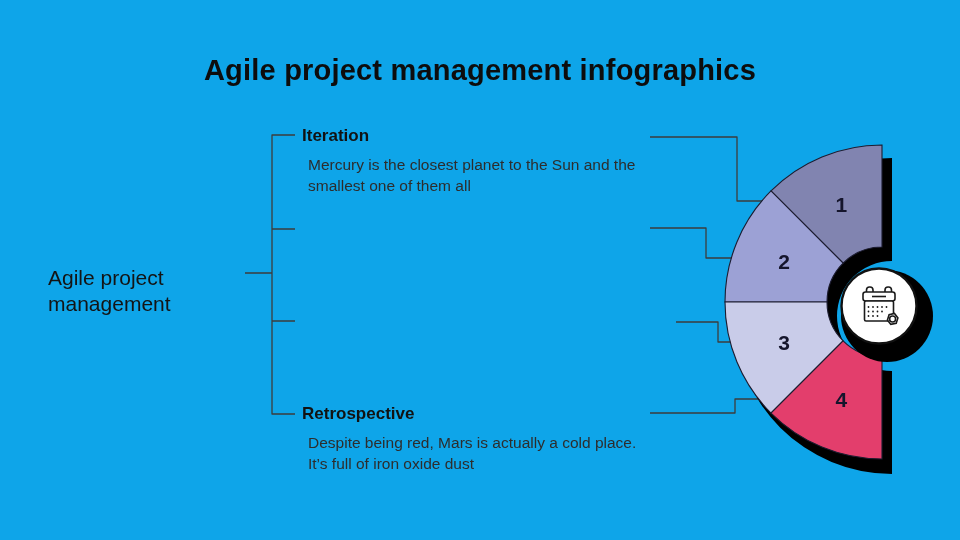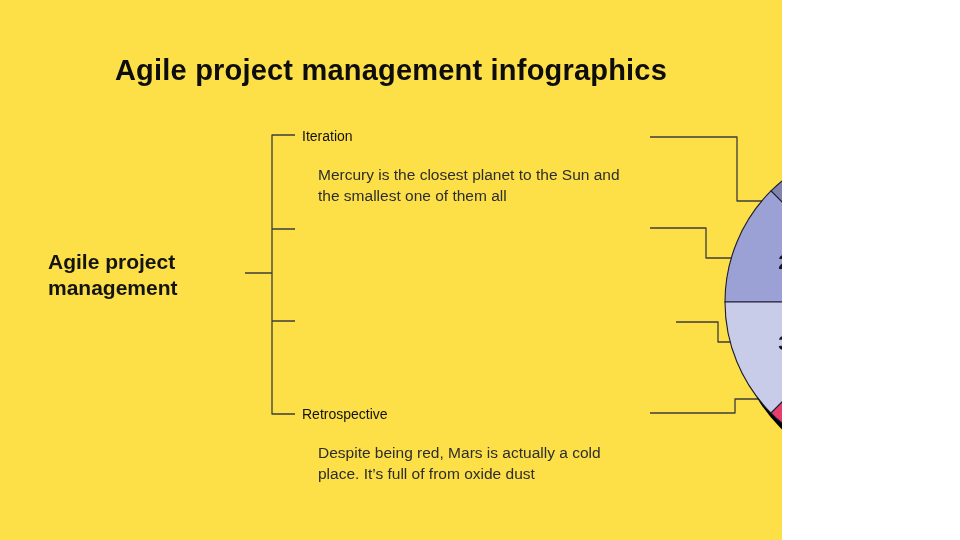--- a/index.html
+++ b/index.html
@@ -1,30 +1,30 @@
 <!DOCTYPE html>
 <html><head>
 <meta charset="utf-8">
 <style>
   html,body{margin:0;padding:0;background:#ffffff;}
   .canvas{
-    position:relative;width:764px;height:540px;background:#fde047;overflow:hidden;
-    font-family:"Liberation Sans", sans-serif;color:#111;padding-left:18px;
+    position:relative;width:960px;height:540px;background:#0ea5e9;overflow:hidden;
+    font-family:"Liberation Sans", sans-serif;color:#111;
   }
   .title{
     position:absolute;left:0;right:0;top:54px;text-align:center;
     font-size:29px;font-weight:700;color:#0d0d0d;letter-spacing:.2px;
   }
   .left-label{
-    position:absolute;left:48px;top:249px;width:178px;
-    font-size:21px;font-weight:700;line-height:26px;color:#141414;
+    position:absolute;left:48px;top:265px;width:178px;
+    font-size:21px;font-weight:400;line-height:26px;color:#141414;
   }
   .section{position:absolute;left:302px;width:345px;}
-  .section h3{margin:0 0 6px 0;font-size:14px;font-weight:400;color:#121212;line-height:24px;}
-  .section p{margin:16px;font-size:15.5px;line-height:21px;color:#2d2d2d;}
+  .section h3{margin:0 0 6px 0;font-size:17px;font-weight:700;color:#121212;line-height:24px;}
+  .section p{margin:6px;font-size:15.5px;line-height:21px;color:#2d2d2d;}
   .sec-0{top:124px}.sec-1{top:217px}.sec-2{top:309px}.sec-3{top:402px}
   svg.overlay{position:absolute;left:0;top:0;}
   .connector{fill:none;stroke:#3d3d3d;stroke-width:1.3;stroke-linejoin:round;}
   .num-label{font-family:"Liberation Sans",sans-serif;font-weight:700;font-size:21px;}
 </style>
 </head>
 <body>
 
 <div class="canvas">
 
@@ -43,21 +43,21 @@
   <div class="section sec-0">
     <h3>Iteration</h3>
     <p>Mercury is the closest planet to the Sun and the smallest one of them all</p>
   </div>
   <div class="section sec-1">
   </div>
   <div class="section sec-2">
   </div>
   <div class="section sec-3">
     <h3>Retrospective</h3>
-    <p>Despite being red, Mars is actually a cold place. It’s full of from oxide dust</p>
+    <p>Despite being red, Mars is actually a cold place. It’s full of iron oxide dust</p>
   </div>
 
   <svg class="overlay" width="960" height="540">
     <g id="pie-shadow">
         <path d="M892,158 A158,158 0 0 0 892,474 L892,371 A55,55 0 0 1 892,261 Z" fill="#000000"></path>
       </g>
     <g id="pie-segments">
         <path d="M882,145 A157,157 0 0 0 770.984235353712,190.98423535371205 L843.1091270347399,263.1091270347399 A55,55 0 0 1 882,247 Z" fill="#8184b0" stroke="#1c1c30" stroke-width="1.1"></path>
         <path d="M770.984235353712,190.98423535371205 A157,157 0 0 0 725,302 L827,302 A55,55 0 0 1 843.1091270347399,263.1091270347399 Z" fill="#9ca1d5" stroke="#1c1c30" stroke-width="1.1"></path>
         <path d="M725,302 A157,157 0 0 0 770.984235353712,413.01576464628795 L843.1091270347399,340.8908729652601 A55,55 0 0 1 827,302 Z" fill="#c9cce9" stroke="#1c1c30" stroke-width="1.1"></path>

